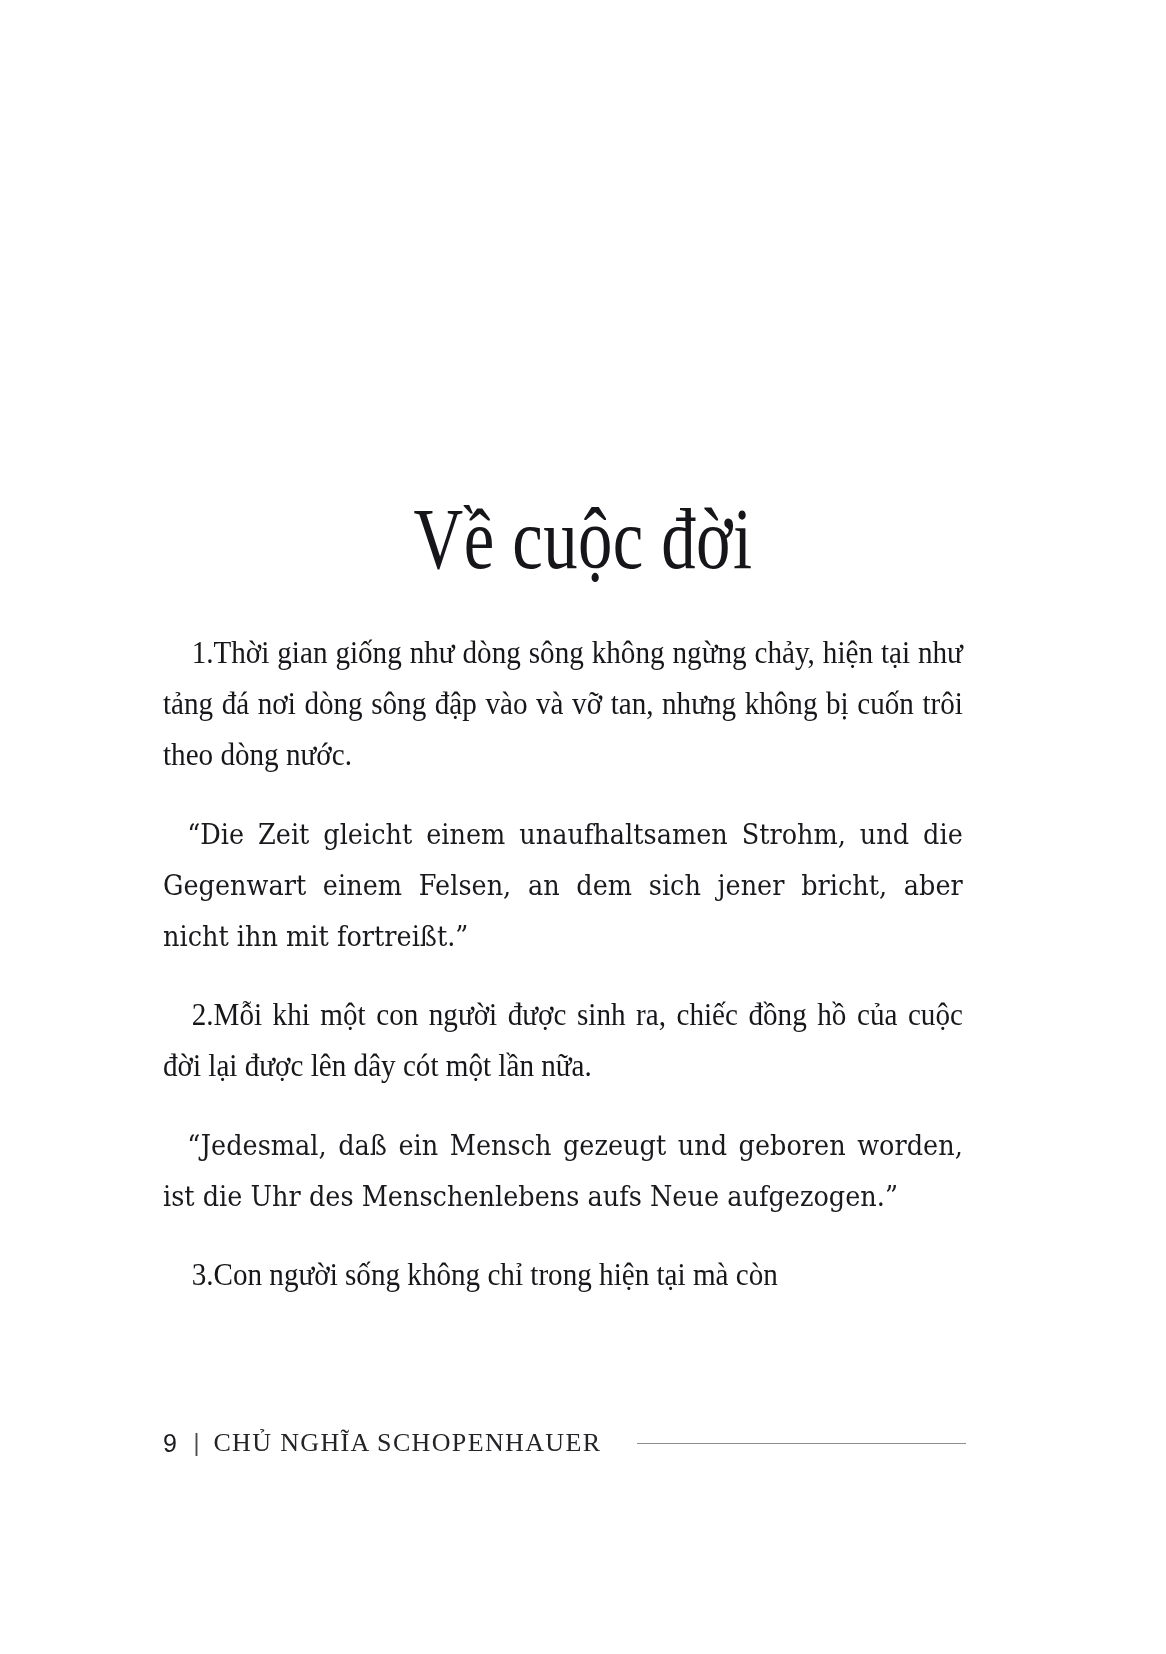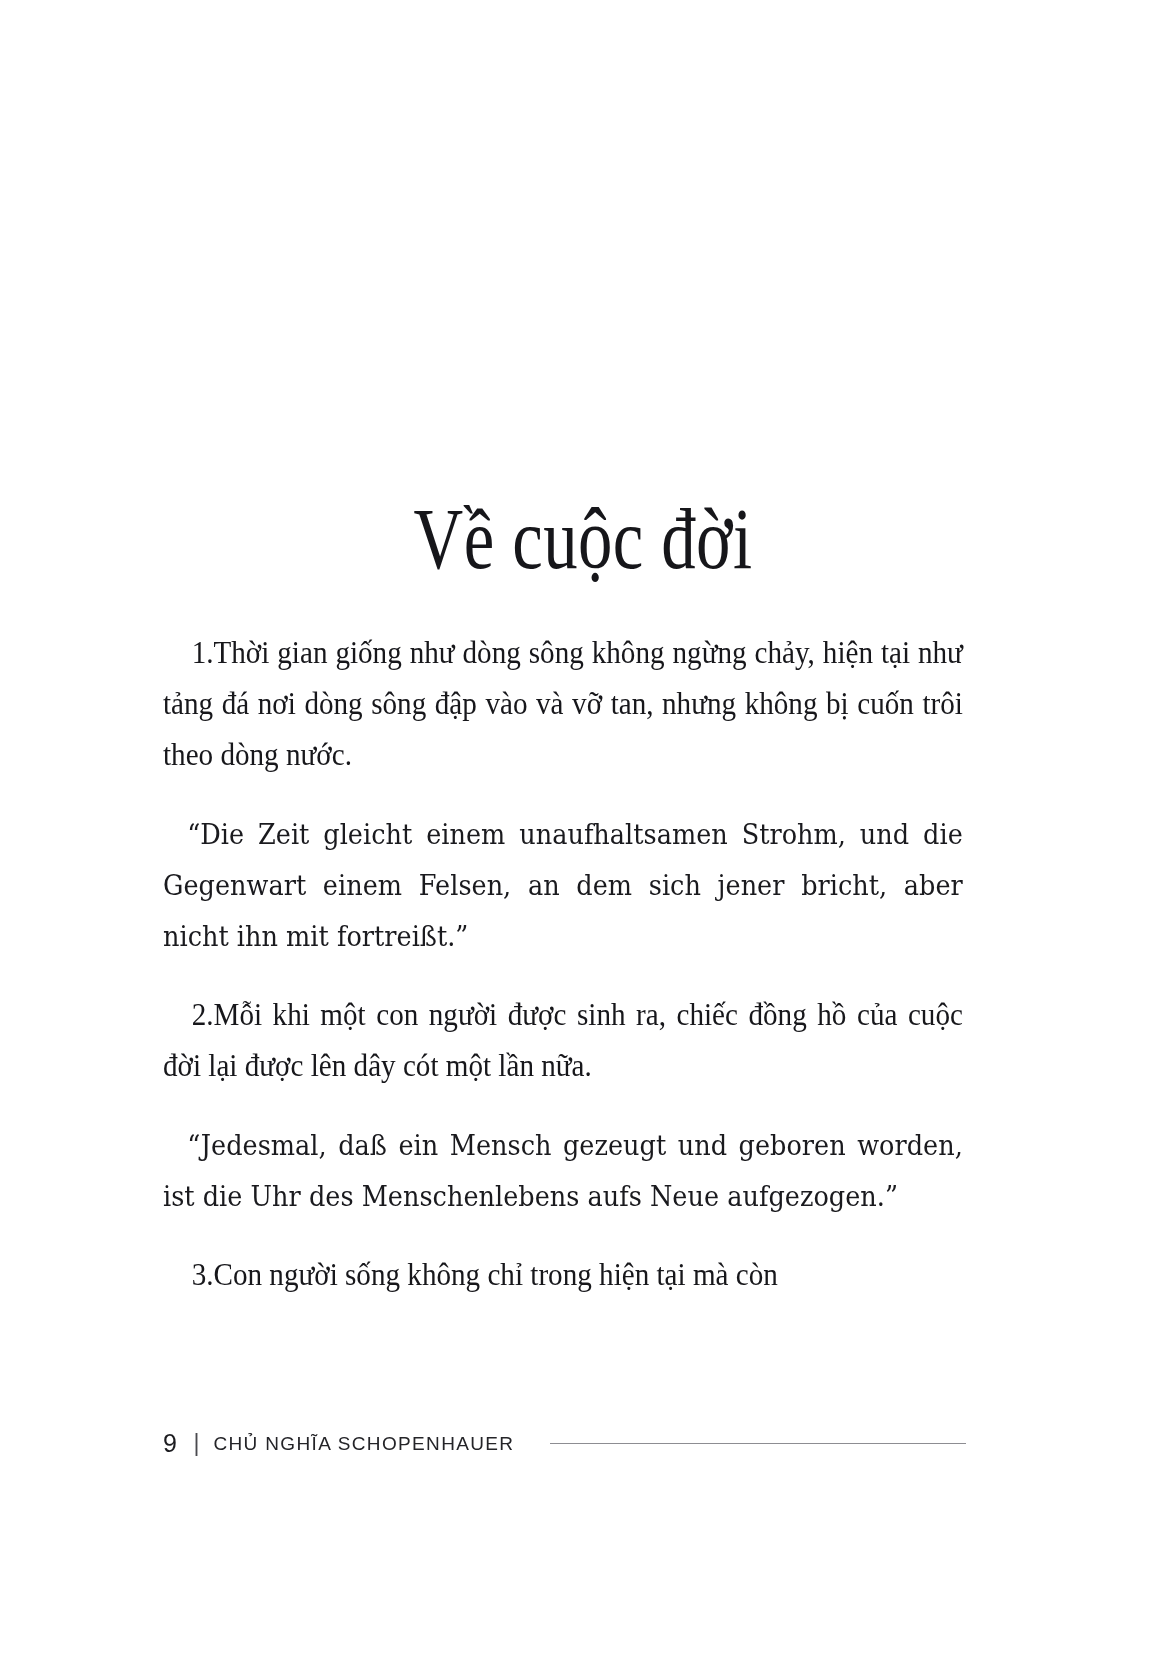--- a/index.html
+++ b/index.html
@@ -95,22 +95,22 @@
     line-height: 1;
   }
   .footer-sep {
     font-family: "Liberation Sans", "DejaVu Sans", sans-serif;
     font-size: 23px;
     color: #4a4a4f;
     margin: 0 14px 0 16px;
     line-height: 1;
   }
   .footer-book {
-    font-family: Liberation Sans, sans-serif;
-    font-size: 19px;
+    font-family: Liberation Serif, serif;
+    font-size: 26px;
     letter-spacing: 1.35px;
     color: #242428;
     line-height: 1;
     white-space: nowrap;
   }
   .footer-rule {
     flex: 1 1 auto;
     height: 1px;
     background: #8d8d92;
     margin-left: 36px;

